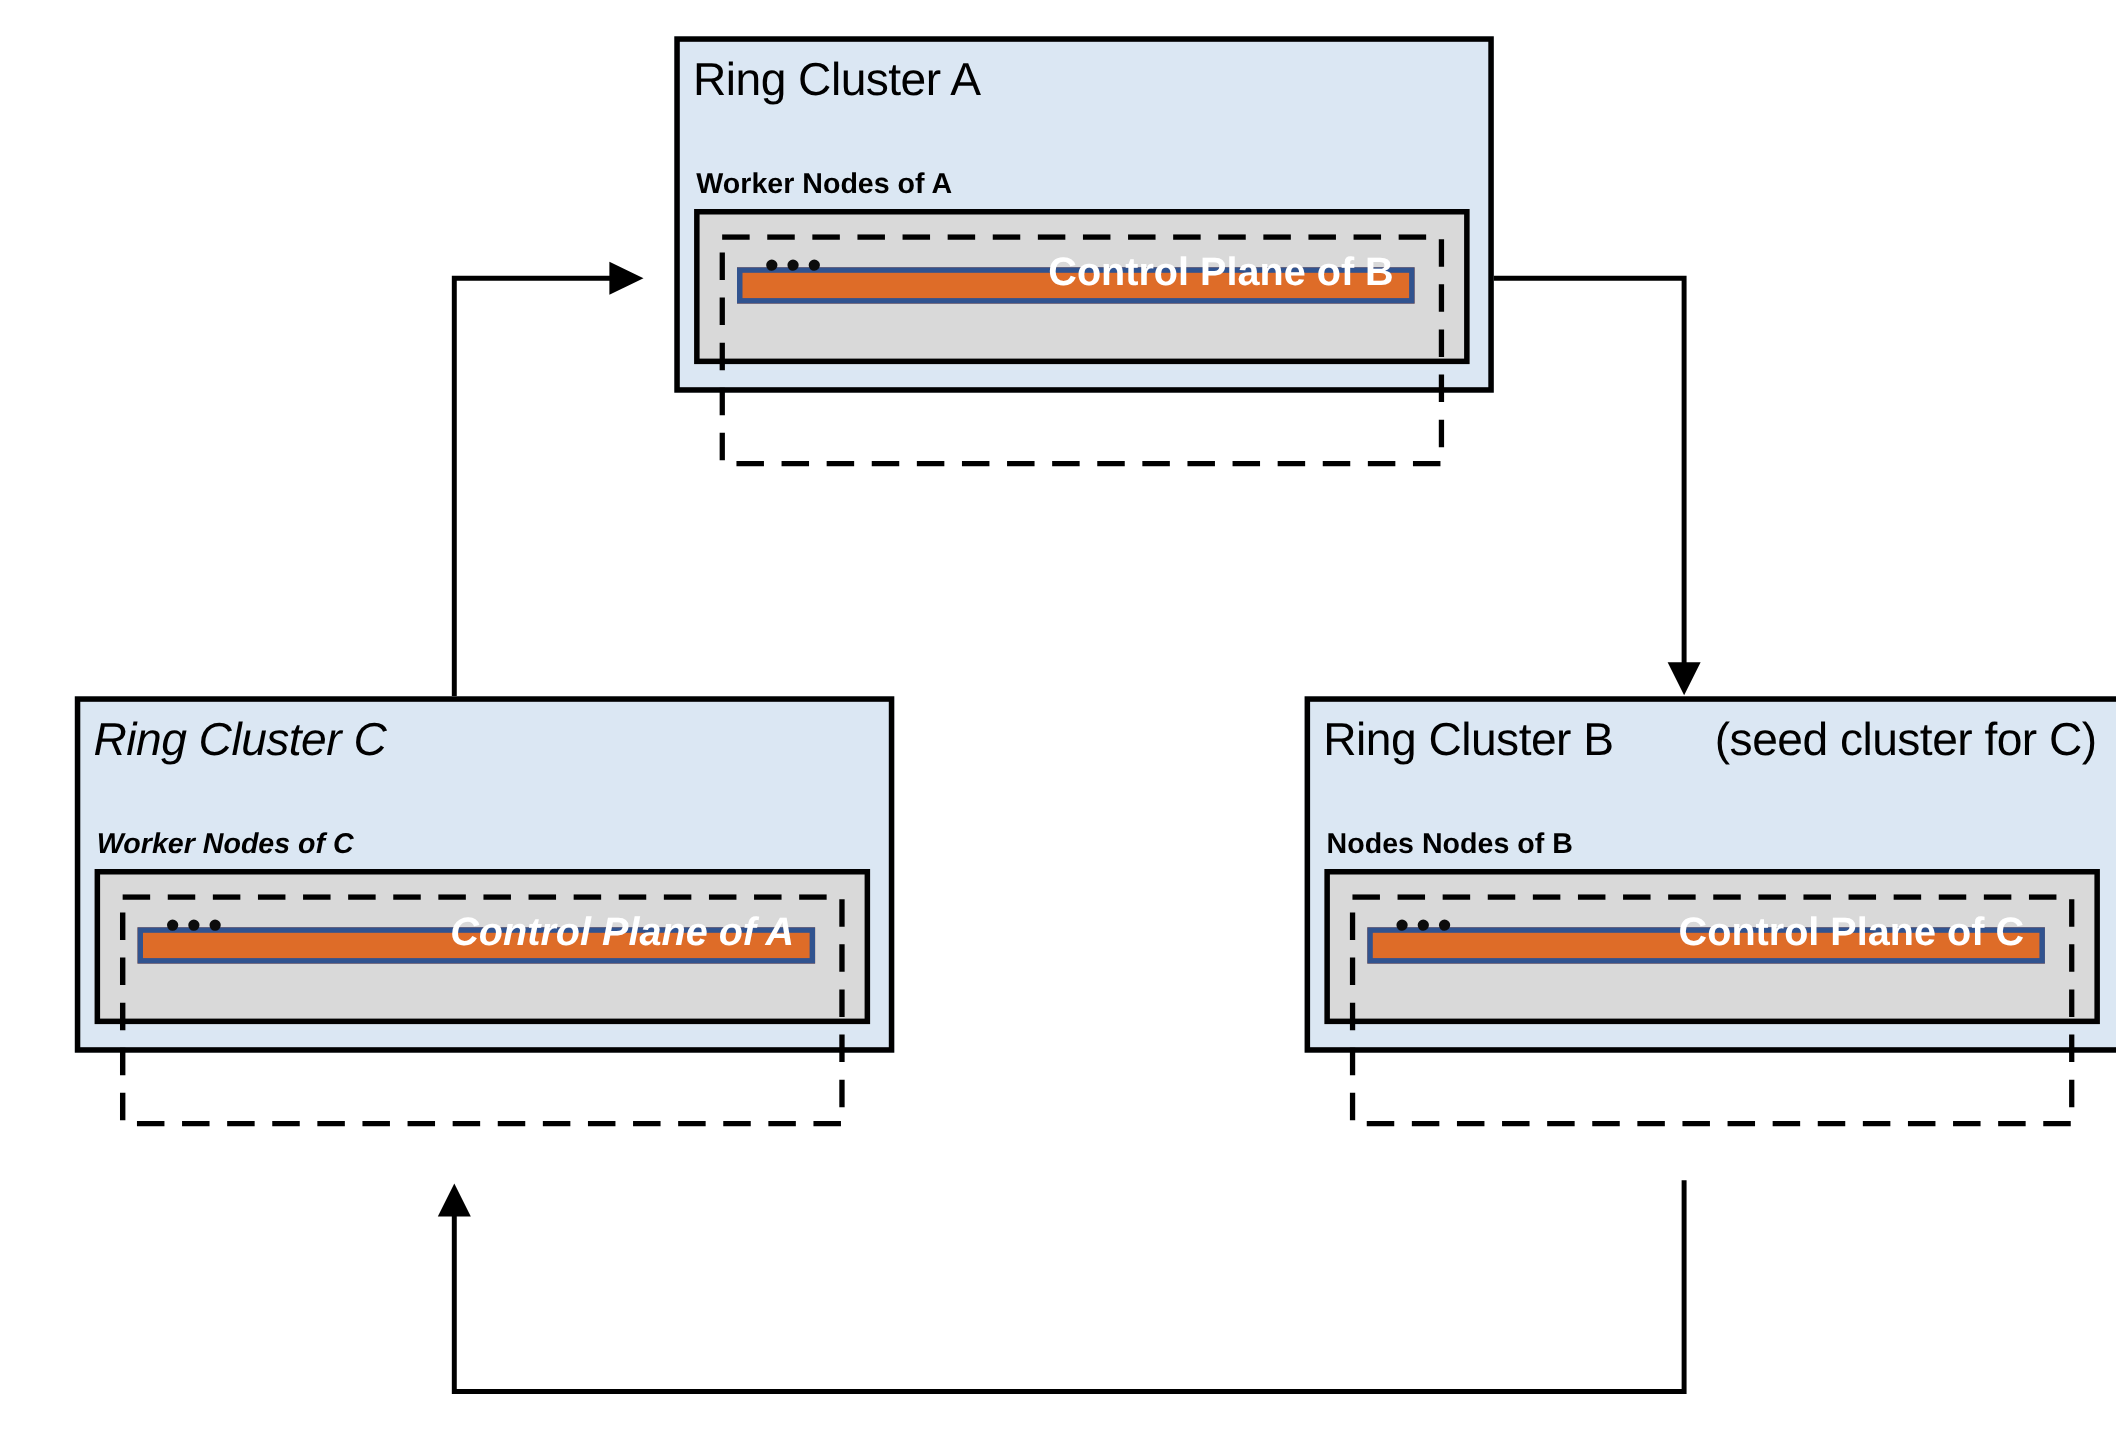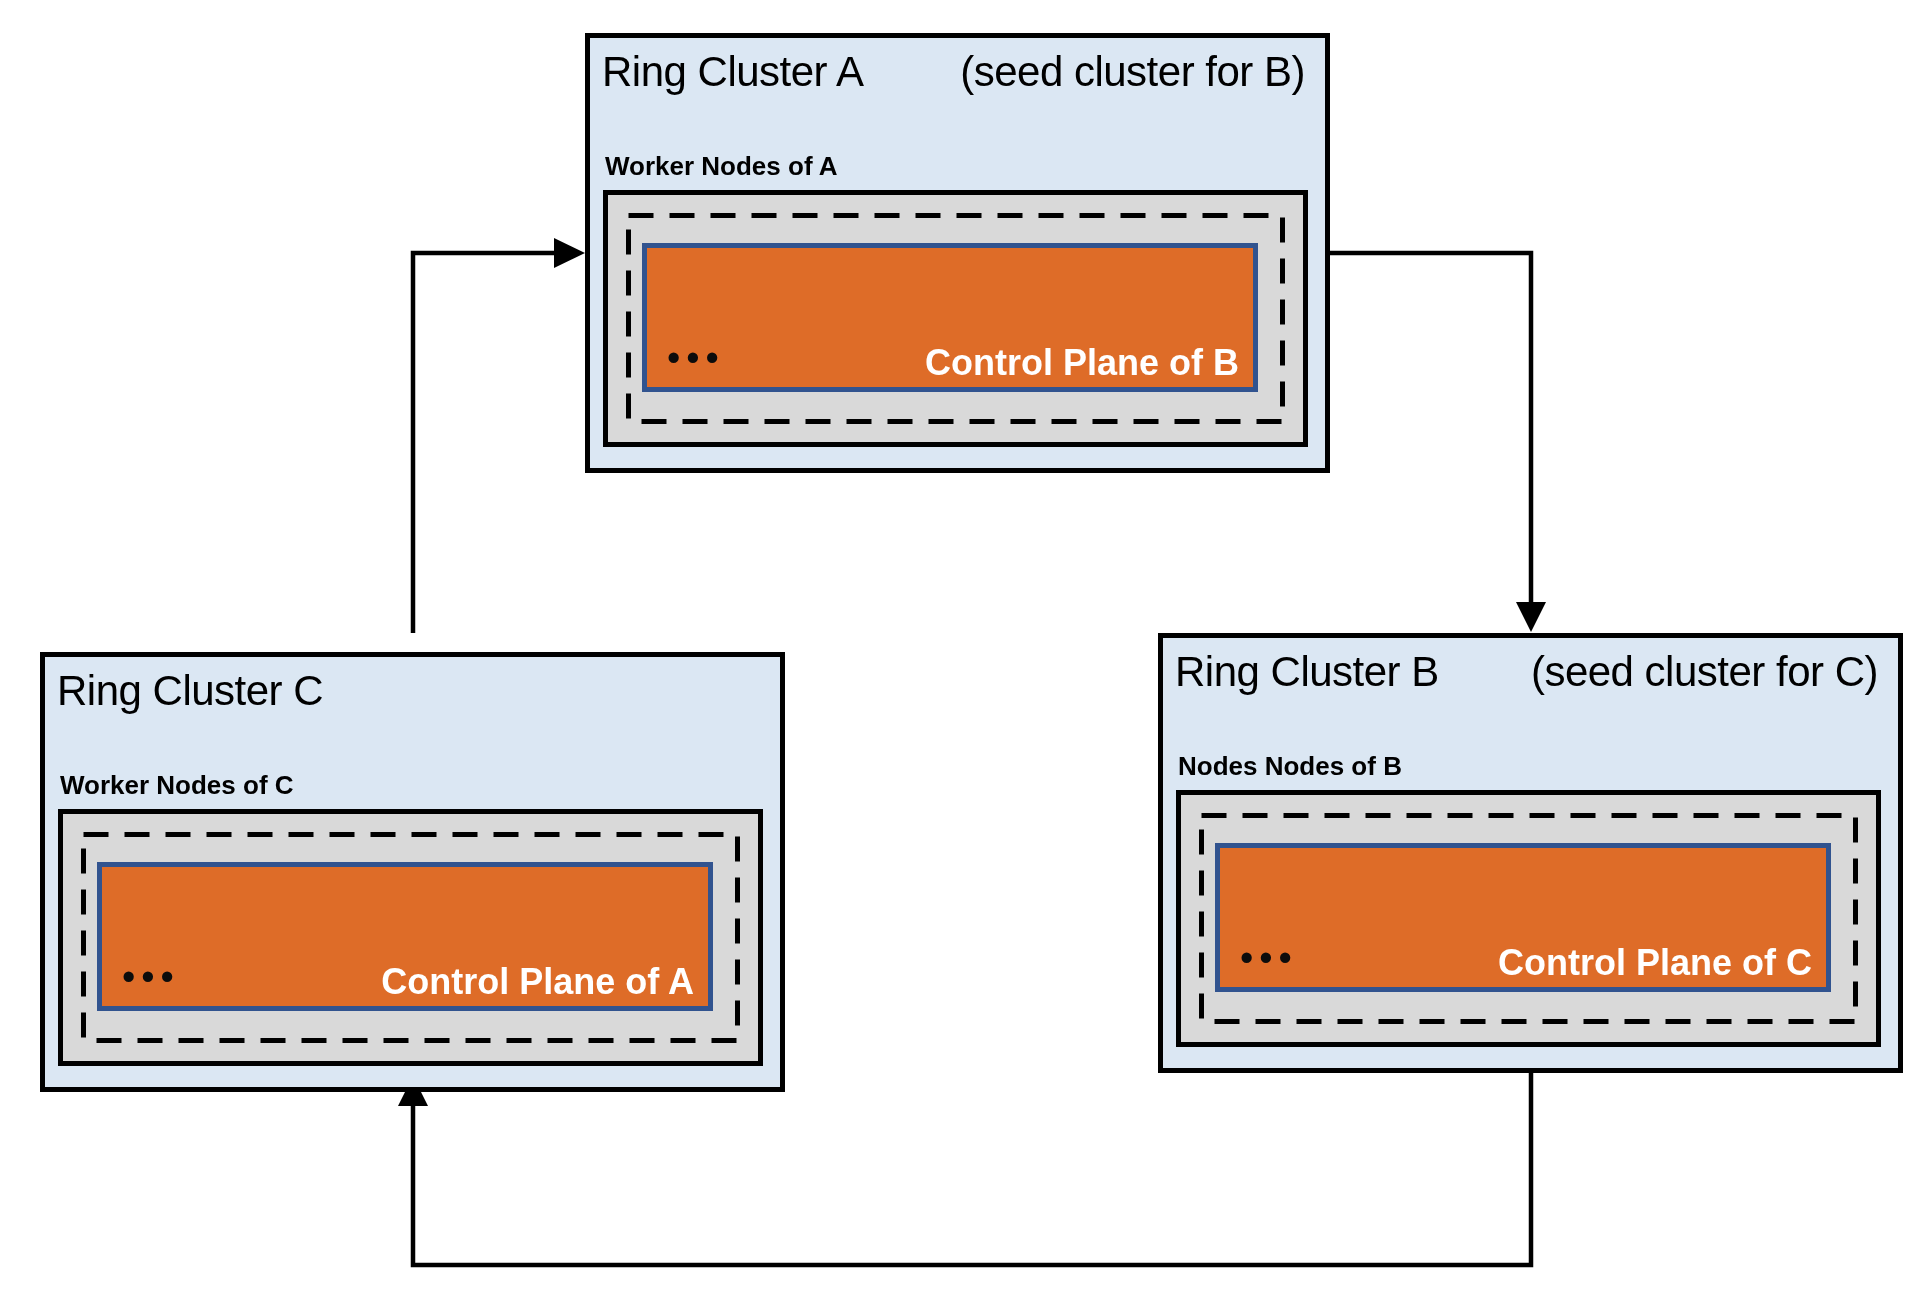--- a/index.html
+++ b/index.html
@@ -13,27 +13,28 @@
     width: 1924px;
     height: 1306px;
     background: var(--page-bg, #ffffff);
     overflow: hidden;
   }
 
   
   .cluster {
     position: absolute;
     width: 745px;
-    height: 440px;
+    height: 324px;
     box-sizing: border-box;
     background: var(--cluster-fill, #dbe7f3);
     border: 5px solid var(--cluster-border, #000000);
+    margin-left: 28px;
   }
   .pos-a { left: 585px; top: 33px; }
-  .pos-c { left: 40px;  top: 652px; }
+  .pos-c { left: 40px;  top: 633px; font-style: italic; }
   .pos-b { left: 1158px; top: 633px; }
 
   .cluster-title-row {
     position: absolute;
     left: 12px;
     right: 20px;
     top: 8px;
     display: flex;
     justify-content: space-between;
     align-items: baseline;
@@ -141,21 +142,20 @@
     </g>
     <g>
       <path d="M 1531 1073 L 1531 1265 L 413 1265 L 413 1103"></path>
       <polygon points="413,1076 398,1106 428,1106"></polygon>
     </g>
   </svg>
 
   <div class="cluster pos-a">
     <div class="cluster-title-row">
       <span>Ring Cluster A</span>
-      <span>(seed cluster for B)</span>
     </div>
     <div class="worker-label">Worker Nodes of A</div>
     <div class="gray-box">
       <svg class="dash-svg" width="659" height="211">
         <rect x="2.5" y="2.5" width="654" height="206" fill="none" stroke="#000000" stroke-width="5" stroke-dasharray="25 16"></rect>
       </svg>
       <div class="orange-box">
         <div class="orange-row">
           <span class="ellipsis-dots">•••</span>
           <span class="control-label">Control Plane of B</span>

